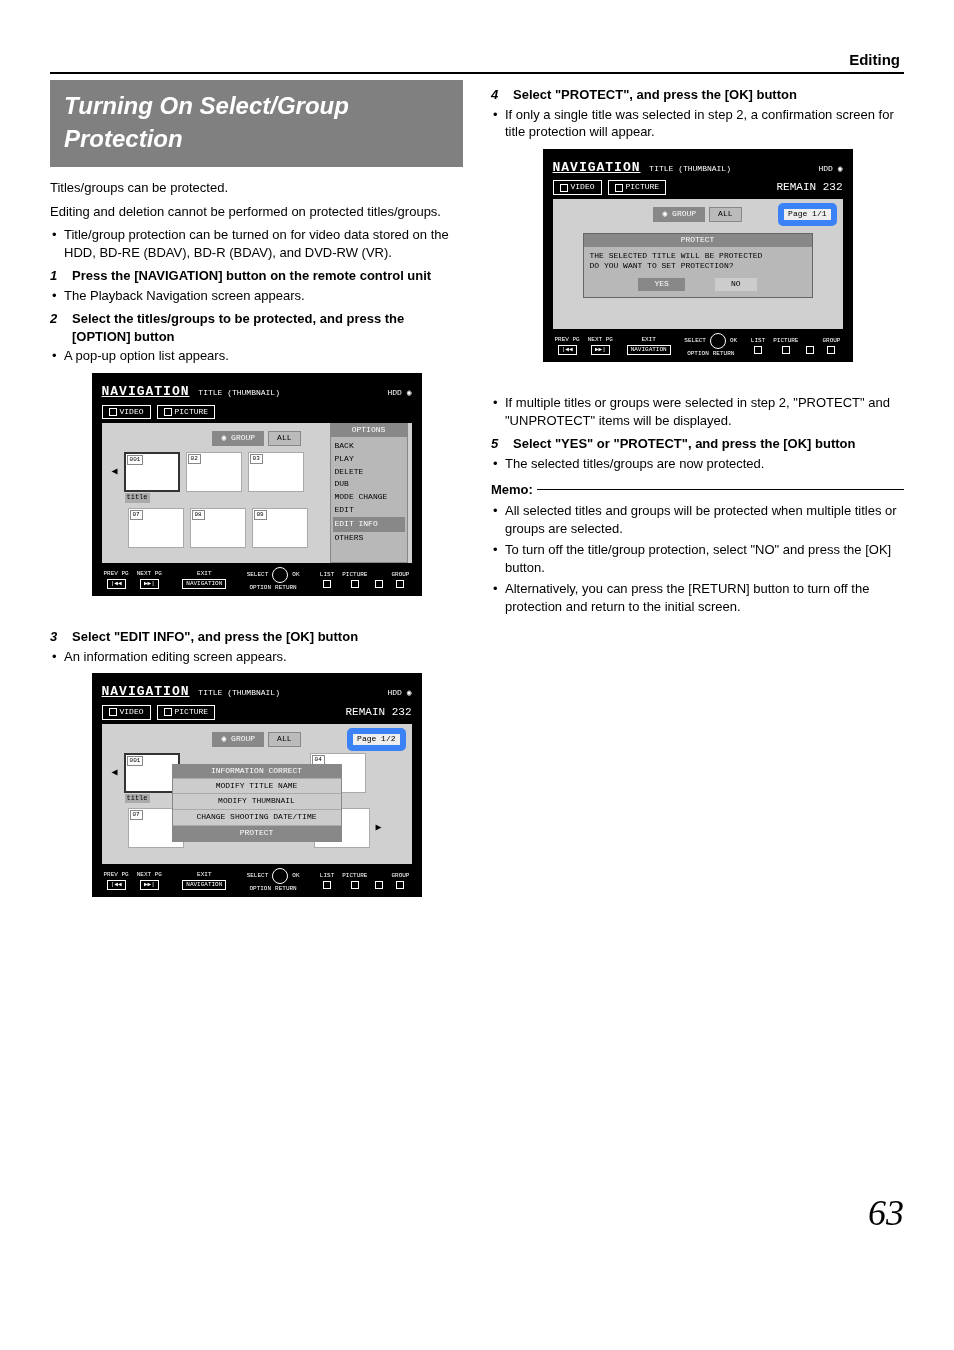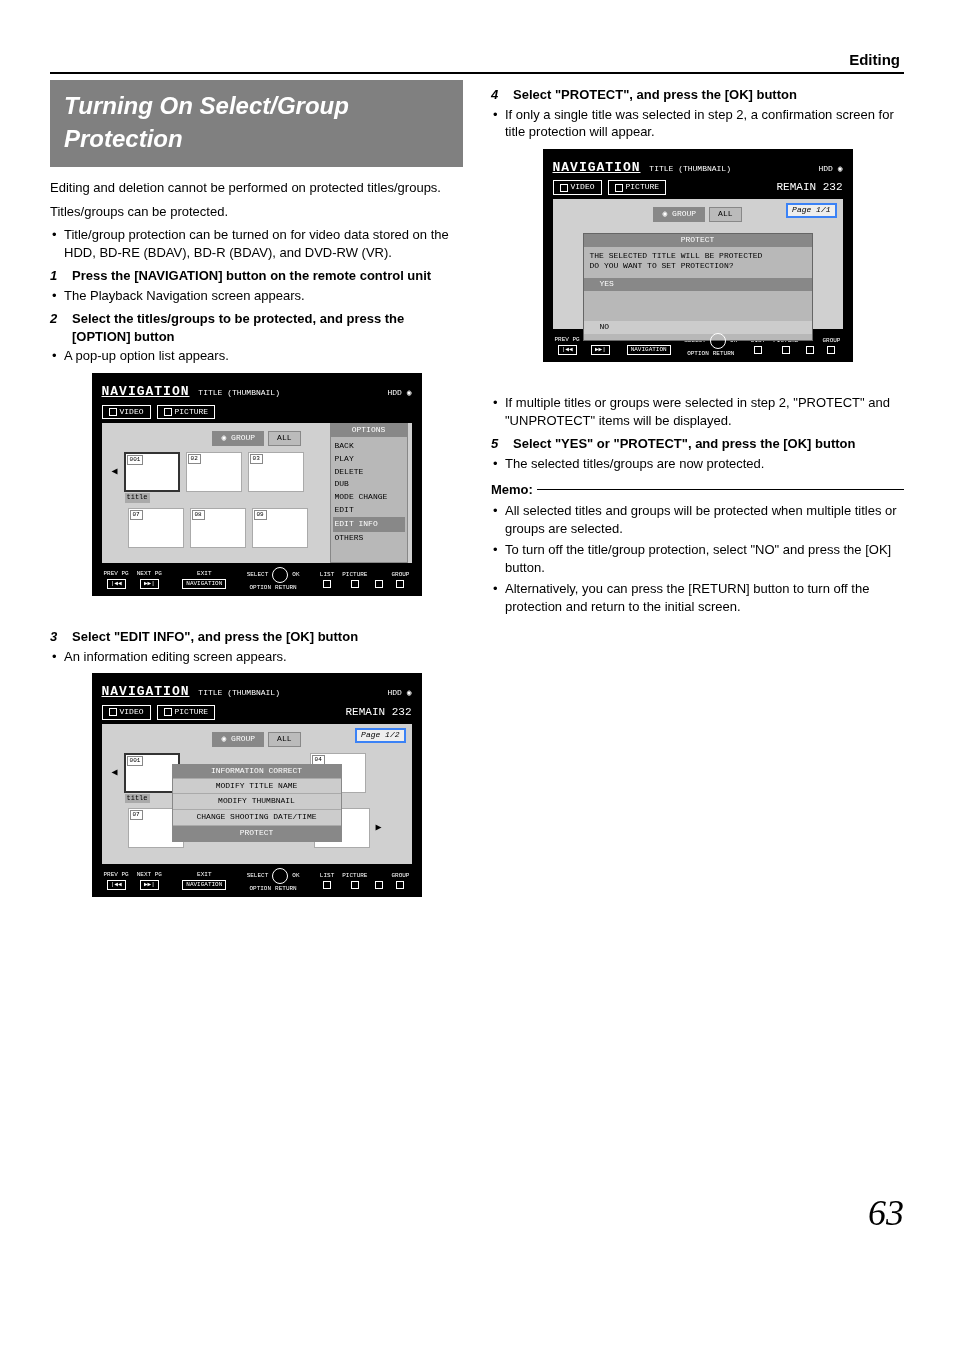--- a/index.html
+++ b/index.html
@@ -49,21 +49,21 @@
   }
   .ui-header { display: flex; justify-content: space-between; align-items: baseline; margin-bottom: 4px; }
   .ui-title { font-family: "Courier New", monospace; font-size: 13px; font-weight: bold; letter-spacing: 1px; text-decoration: underline; }
   .ui-subtitle { font-size: 8px; margin-left: 4px; }
   .ui-hdd { font-size: 8px; }
   .ui-tabs { display: flex; gap: 6px; margin-bottom: 4px; align-items: center; }
   .ui-tab { border: 1px solid #fff; padding: 1px 6px; font-size: 8px; display:flex; align-items:center; gap:3px;}
   .ui-tab::before{content:""; display:inline-block; width:6px; height:6px; border:1px solid #fff;}
   .ui-remain { margin-left: auto; font-size: 11px; }
   .ui-body { background: #d0d0d0; color: #000; padding: 8px 6px 6px 6px; min-height: 140px; position: relative; }
-  .ui-page { position: absolute; top: 4px; right: 6px; font-size: 8px; border:2px solid #3b82f6; padding:0 4px; border-radius:0; background:#eee;font-style:italic;}
+  .ui-page { position: absolute; top: 4px; right: 6px; font-size: 8px; border:6px solid #3b82f6; padding:0 4px; border-radius:5px; background:#eee;}
   .ui-filter { display: flex; gap: 4px; justify-content: center; margin-bottom: 6px; align-items: center; }
   .ui-chip { background: #bbb; color: #000; padding: 1px 8px; font-size: 8px; border:1px solid #888;}
   .ui-chip.on { background: #888; color:#fff; }
   .ui-thumbrow { display: flex; gap: 6px; align-items: center; padding: 0 4px; }
   .ui-arrow { color: #000; font-size: 10px; }
   .ui-thumb { width: 56px; height: 40px; background: #fff; border:1px solid #aaa; position: relative; }
   .ui-thumb .badge { position: absolute; top: 1px; left: 1px; font-size: 6px; background: #fff; border:1px solid #888; padding: 0 2px; }
   .ui-thumb.sel { border: 2px solid #333; }
   .ui-thumb-label { font-size: 7px; background:#aaa; padding:0 2px; margin:1px; display:inline-block;}
   .ui-sidepanel {
@@ -81,21 +81,21 @@
   .ui-centerpanel .head{ background:#888; color:#fff; text-align:center; font-size:8px; padding:1px 0;}
   .ui-centerpanel .row{ text-align:center; font-size:8px; padding:2px 0; background:#ccc; border-top:1px solid #aaa;}
   .ui-centerpanel .row.sel{ background:#888; color:#fff;}
   .ui-protectdlg {
     position:absolute; left:50%; top:34px; transform:translateX(-50%);
     width: 230px; background:#b8b8b8; border:1px solid #666; color:#000;
     padding-bottom:6px;
   }
   .ui-protectdlg .head{ background:#888; color:#fff; text-align:center; font-size:8px; padding:1px 0;}
   .ui-protectdlg .msg{ font-size:8px; padding:4px 6px; line-height:1.2;}
-  .ui-protectdlg .btns{ display:flex; justify-content:center; gap:30px; margin-top:4px;flex-direction:column;}
+  .ui-protectdlg .btns{ display:flex; justify-content:center; gap:30px; margin-top:4px;}
   .ui-protectdlg .btn{ background:#888; color:#fff; font-size:8px; padding:1px 16px;}
   .ui-protectdlg .btn.no{ background:#ccc; color:#000;}
   .ui-footer { display:flex; gap:10px; align-items:center; padding:4px 2px 0 2px; font-size:6px; color:#fff; justify-content:space-between;}
   .ui-footer .grp{ display:flex; gap:8px; align-items:flex-end;}
   .ui-footer .key{ display:flex; flex-direction:column; align-items:center; gap:1px;}
   .ui-footer .keybox{ border:1px solid #fff; padding:0 3px; font-size:6px;}
   .ui-footer .colorsq{ width:8px; height:8px; border:1px solid #fff;}
   .ui-footer .joy{ width:16px; height:16px; position:relative;}
   .ui-footer .joy::before{content:""; position:absolute; inset:0; border:1px solid #fff; border-radius:50%;}
 
@@ -111,22 +111,22 @@
 <body>
 
 <div class="section-label">Editing</div>
 <div class="header-rule"></div>
 
 <div class="columns">
 
   <div class="col">
     <h1 class="banner">Turning On Select/Group Protection</h1>
 
+    <p class="para">Titles/groups can be protected.</p>
     <p class="para">Editing and deletion cannot be performed on protected titles/groups.</p>
-    <p class="para">Titles/groups can be protected.</p>
 
     <ul class="dots">
       <li>Title/group protection can be turned on for video data stored on the HDD, BD-RE (BDAV), BD-R (BDAV), and DVD-RW (VR).</li>
     </ul>
 
     <div class="step">
       <span class="num">1</span>
       <span class="txt">Press the [NAVIGATION] button on the remote control unit</span>
     </div>
     <ul class="dots">

